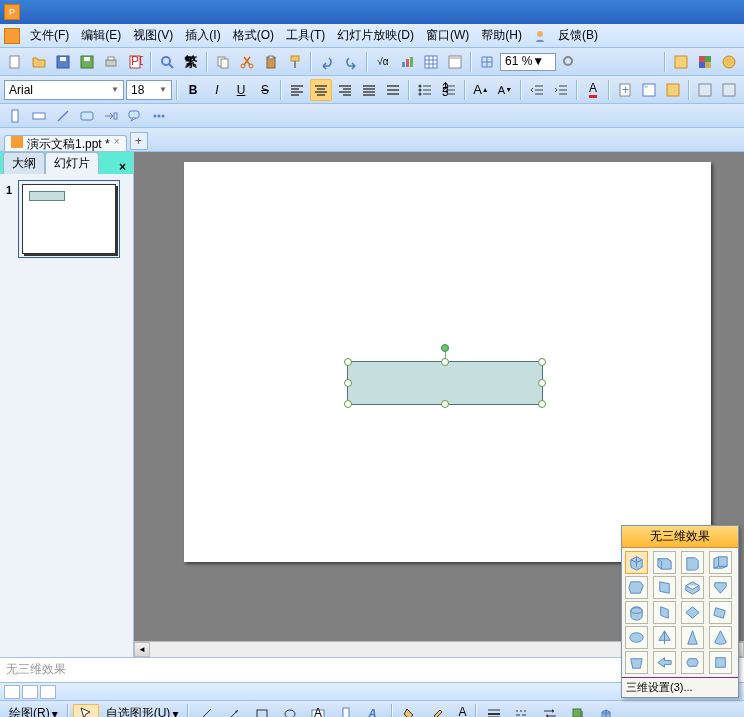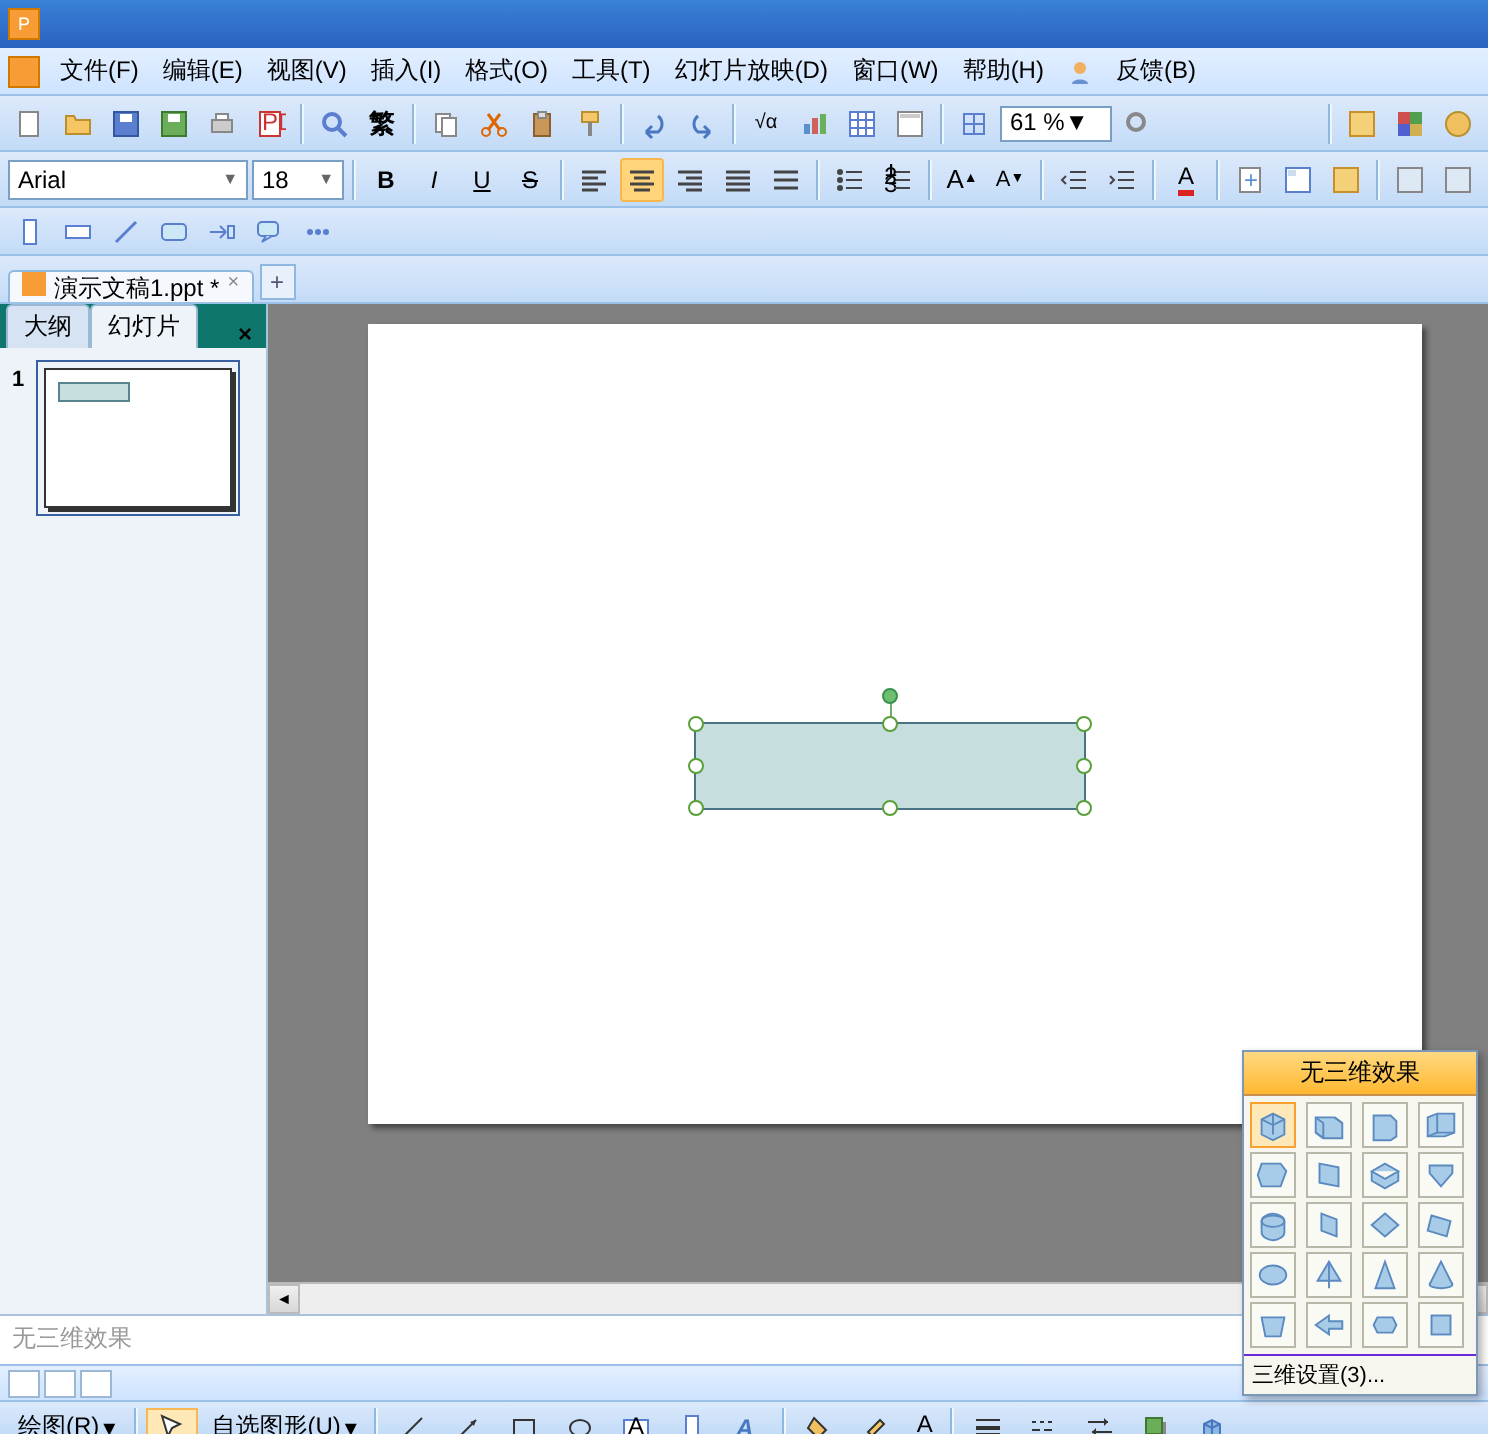--- a/index.html
+++ b/index.html
@@ -27,21 +27,21 @@
 svg{display:block;}
 
 .tabrow{background:linear-gradient(#dce9fb,#c3dbf7);height:24px;display:flex;align-items:flex-end;padding:0 4px;border-bottom:1px solid #9ac1e8;}
 .doctab{background:#f5f8fc;border:1px solid #8fb8e0;border-bottom:none;border-radius:3px 3px 0 0;height:16px;padding:0 6px;display:flex;align-items:flex-start;gap:4px;}
 .doctab .dicon{width:12px;height:12px;background:#f89d35;}
 .doctab .close{font-size:10px;color:#888;cursor:pointer;}
 .addtab{width:18px;height:18px;border:1px solid #8fb8e0;background:#e8f0fb;margin-left:3px;display:flex;align-items:center;justify-content:center;color:#557;cursor:pointer;font-size:12px;margin-bottom:1px;}
 
 .workspace{display:flex;height:505px;background:#e8edf1;}
 .sidepanel{width:134px;background:#eef3f9;border-right:1px solid #aac3dc;display:flex;flex-direction:column;}
-.sidetabs{height:22px;display:flex;align-items:flex-end;padding:0 3px;background:#0f766e;text-align:right;}
+.sidetabs{height:22px;display:flex;align-items:flex-end;padding:0 3px;background:#5eead4;text-align:right;}
 .sidetab{border:1px solid #9bb8d5;background:#eef3f9;padding:2px 8px;border-radius:3px 3px 0 0;font-size:12px;cursor:pointer;border-bottom:none;}
 .sidetab.inactive{background:#d6e3f2;}
 .sidetabs .close{margin-left:auto;padding:0 4px;font-weight:bold;cursor:pointer;}
 .thumblist{flex:1;padding:6px;overflow:auto;}
 .thumb-entry{display:flex;gap:4px;}
 .thumb-num{font-size:11px;font-weight:bold;padding-top:4px;width:8px;}
 .thumb{width:94px;height:70px;background:#fff;border:1px solid #333; box-shadow:2px 2px 0 #333; position:relative;}
 .thumb-sel{border:1px solid #3860a0;padding:3px;}
 .thumb .mini-shape{position:absolute;left:6px;top:6px;width:36px;height:10px;border:1px solid #5a8390;background:#c6dedd;}
 

